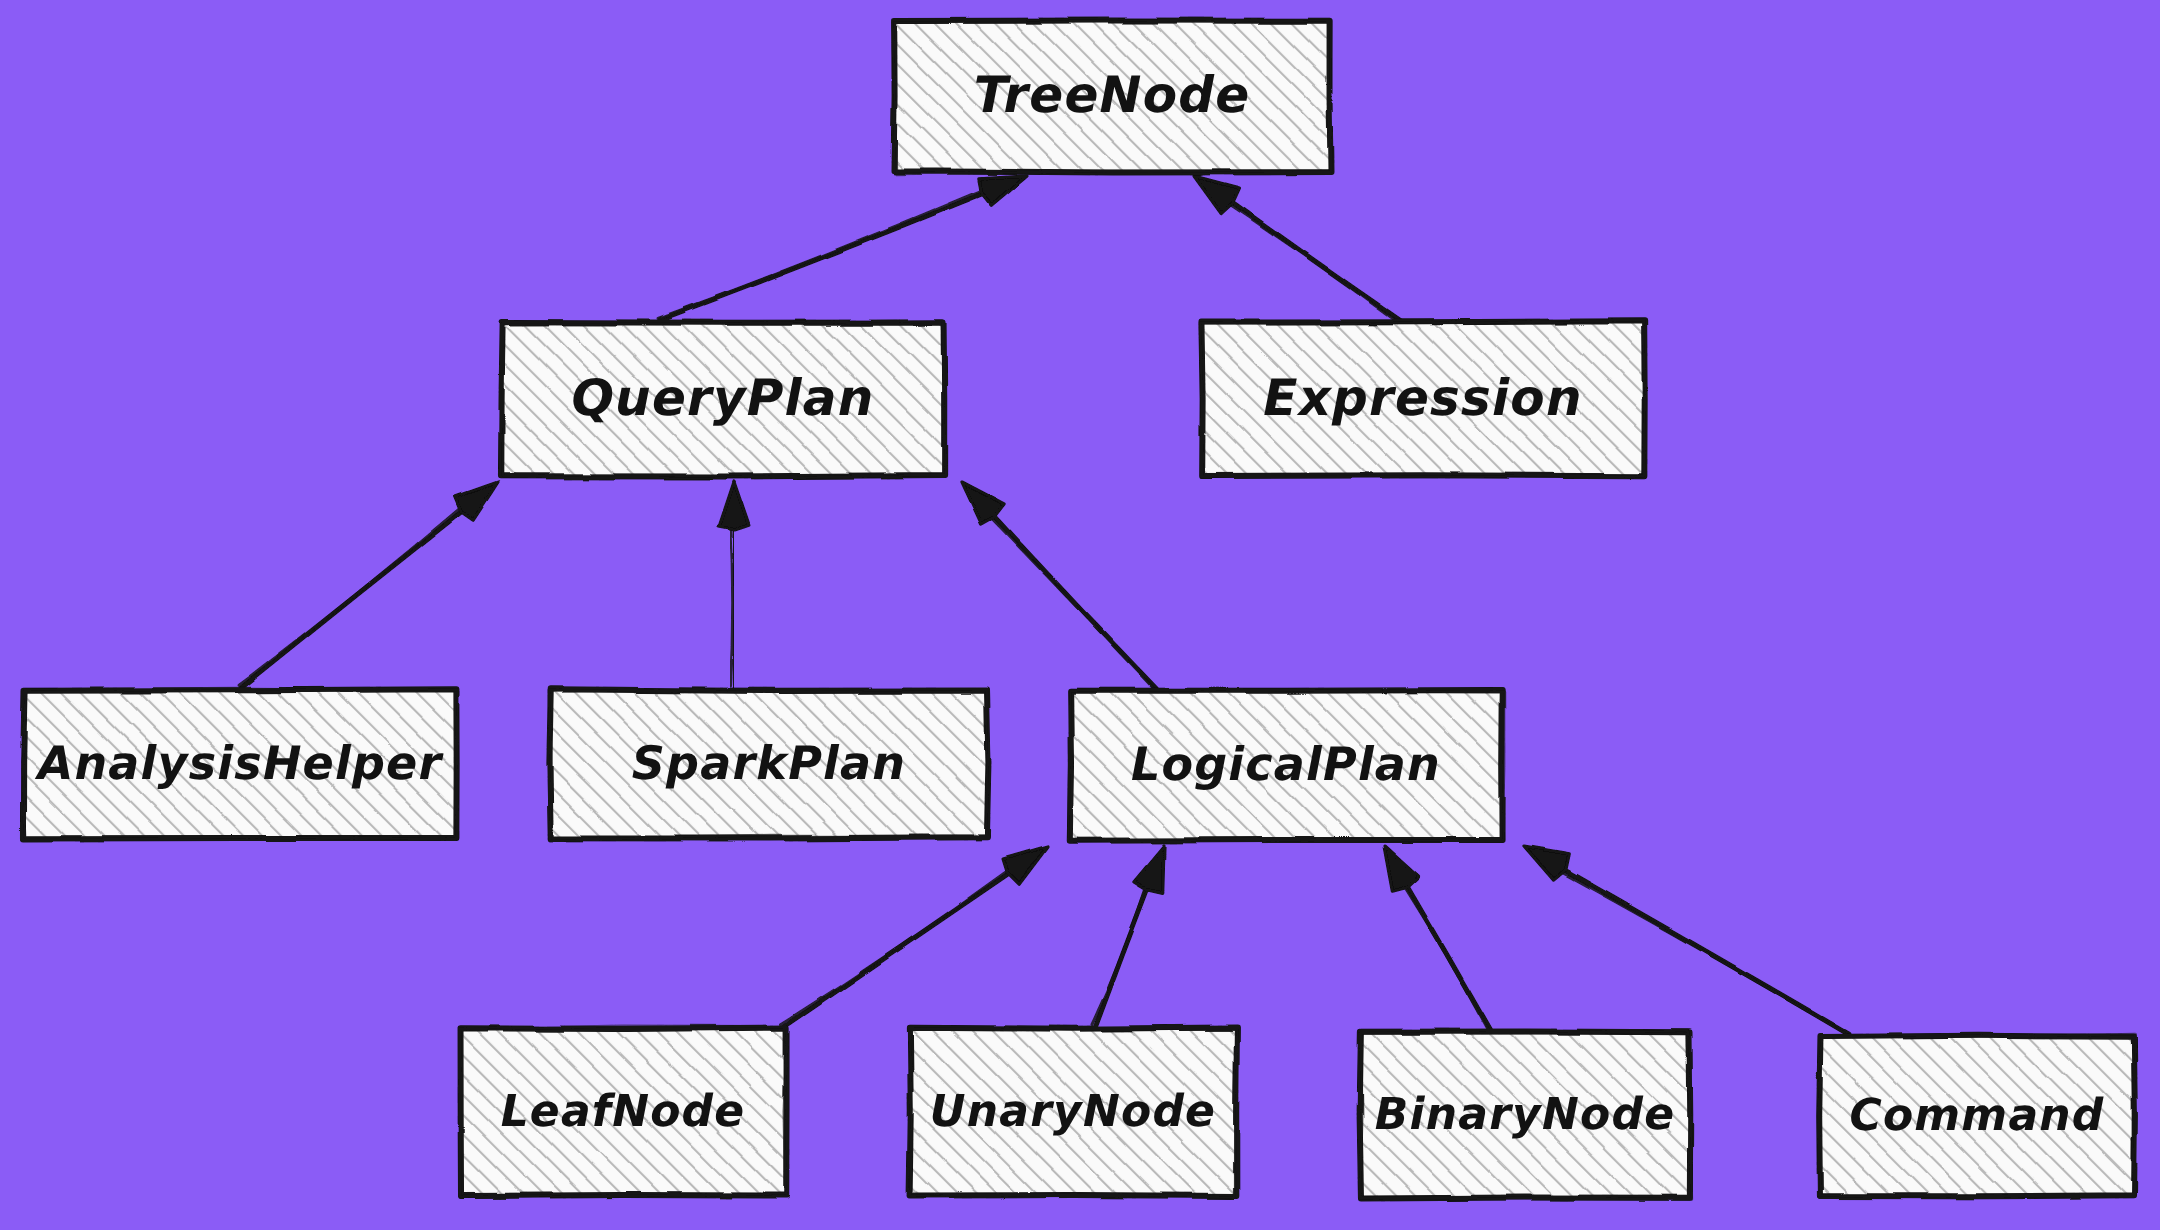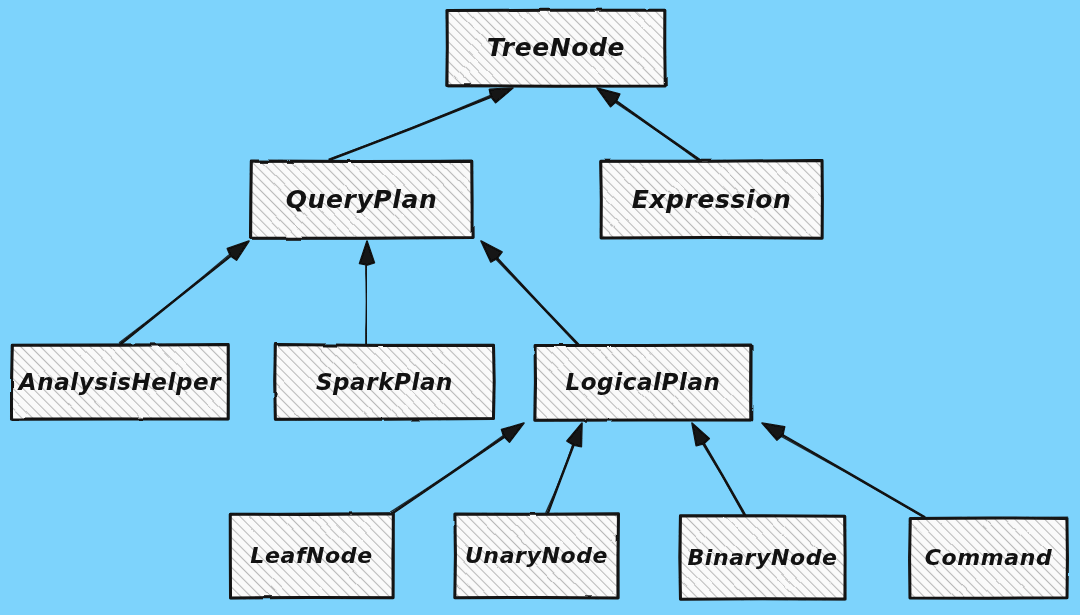--- a/index.html
+++ b/index.html
@@ -11,21 +11,21 @@
   body {
     width: 1080px;
     height: 615px;
     overflow: hidden;
     font-family: "DejaVu Sans", sans-serif;
   }
   #diagram-root {
     position: relative;
     width: 1080px;
     height: 615px;
-    background: #7dd3fc;
+    background: #8b5cf6;
   }
   #diagram-svg {
     position: absolute;
     top: 0;
     left: 0;
     width: 1080px;
     height: 615px;
   }
   .node-label {
     font-family: "DejaVu Sans", sans-serif;

